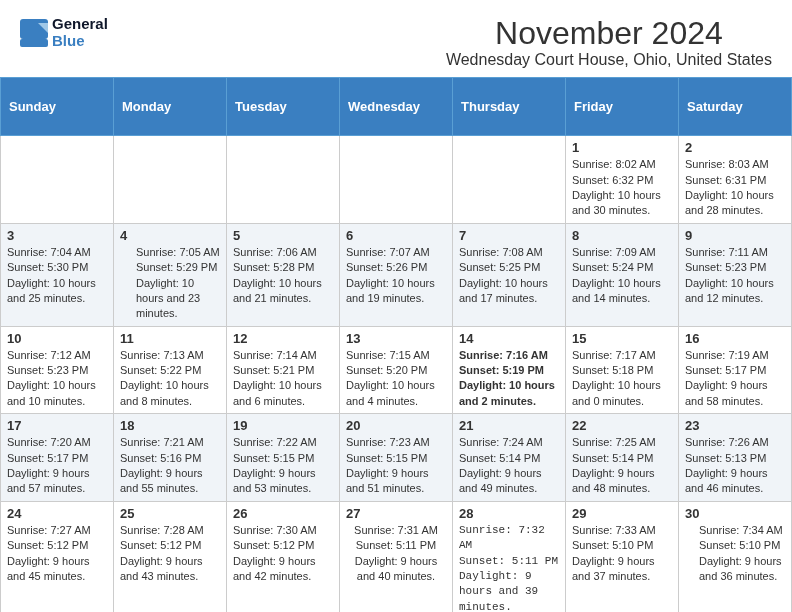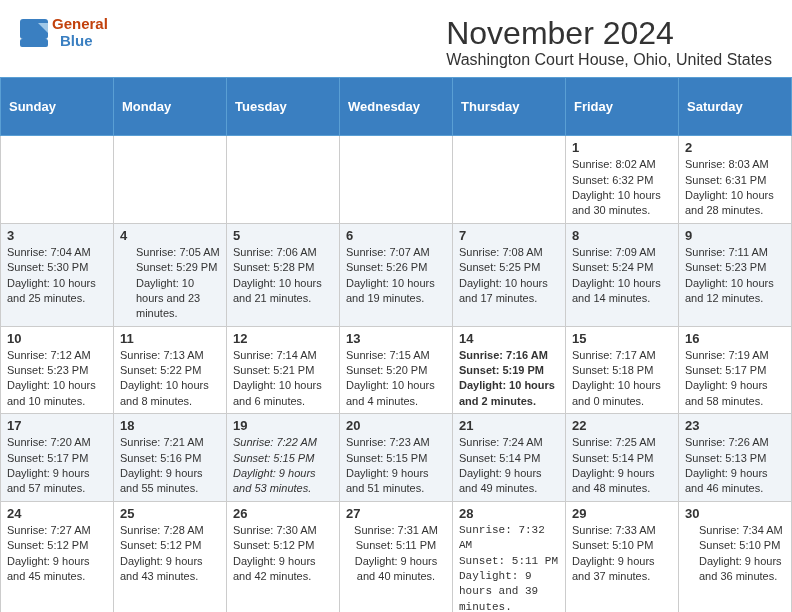--- a/index.html
+++ b/index.html
@@ -14,21 +14,21 @@
       align-items: flex-start;
       justify-content: space-between;
       padding: 16px 20px 8px 20px;
     }
     .logo {
       display: flex;
       flex-direction: column;
       align-items: flex-start;
     }
     .title-block {
-      text-align: left;
+      text-align: center;
     }
     .title-block h1 {
       font-size: 32px;
       font-weight: normal;
       color: #333;
       line-height: 1.1;
     }
     .title-block h2 {
       font-size: 16px;
       font-weight: normal;
@@ -89,28 +89,28 @@
 
 <div class="header">
   <div class="logo">
     <div class="logo-top-row">
       <svg width="28" height="28" viewBox="0 0 28 28">
         <rect x="0" y="0" width="28" height="20" rx="3" fill="#3a7fc1"></rect>
         <polygon points="18,4 28,4 28,14" fill="#a0c8e8"></polygon>
         <rect x="0" y="20" width="28" height="8" rx="2" fill="#3a7fc1"></rect>
       </svg>
       <div class="logo-text-group" style="margin-left:4px;">
-        <span style="font-size:15px;font-weight:bold;color:#c2410c;line-height:1.1;">General</span>
-        <span style="font-size:15px;font-weight:bold;color:#3a7fc1;line-height:1.1;margin-left:8px;">Blue</span>
+        <span style="font-size:15px;font-weight:bold;color:#0f172a;line-height:1.1;">General</span>
+        <span style="font-size:15px;font-weight:bold;color:#3a7fc1;line-height:1.1;">Blue</span>
       </div>
     </div>
   </div>
   <div class="title-block">
     <h1>November 2024</h1>
-    <h2>Washington Court House, Ohio, United States</h2>
+    <h2>Wednesday Court House, Ohio, United States</h2>
   </div>
 </div>
 
 <table class="calendar">
   <thead>
     <tr>
     <th>Sunday</th>
         <th>Monday</th>
         <th>Tuesday</th>
         <th>Wednesday</th>
@@ -235,21 +235,21 @@
 Daylight: 9 hours and 57 minutes.</div>
         </td>
         <td>
           <span class="day-num">18</span>
           <div class="day-info" style="white-space: pre-line;">Sunrise: 7:21 AM
 Sunset: 5:16 PM
 Daylight: 9 hours and 55 minutes.</div>
         </td>
         <td>
           <span class="day-num">19</span>
-          <div class="day-info" style="white-space: pre-line; font-style: italic;">Sunrise: 7:22 AM
+          <div class="day-info" style="white-space: pre-line;">Sunrise: 7:22 AM
 Sunset: 5:15 PM
 Daylight: 9 hours and 53 minutes.</div>
         </td>
         <td>
           <span class="day-num">20</span>
           <div class="day-info" style="white-space: pre-line;">Sunrise: 7:23 AM
 Sunset: 5:15 PM
 Daylight: 9 hours and 51 minutes.</div>
         </td>
         <td>

